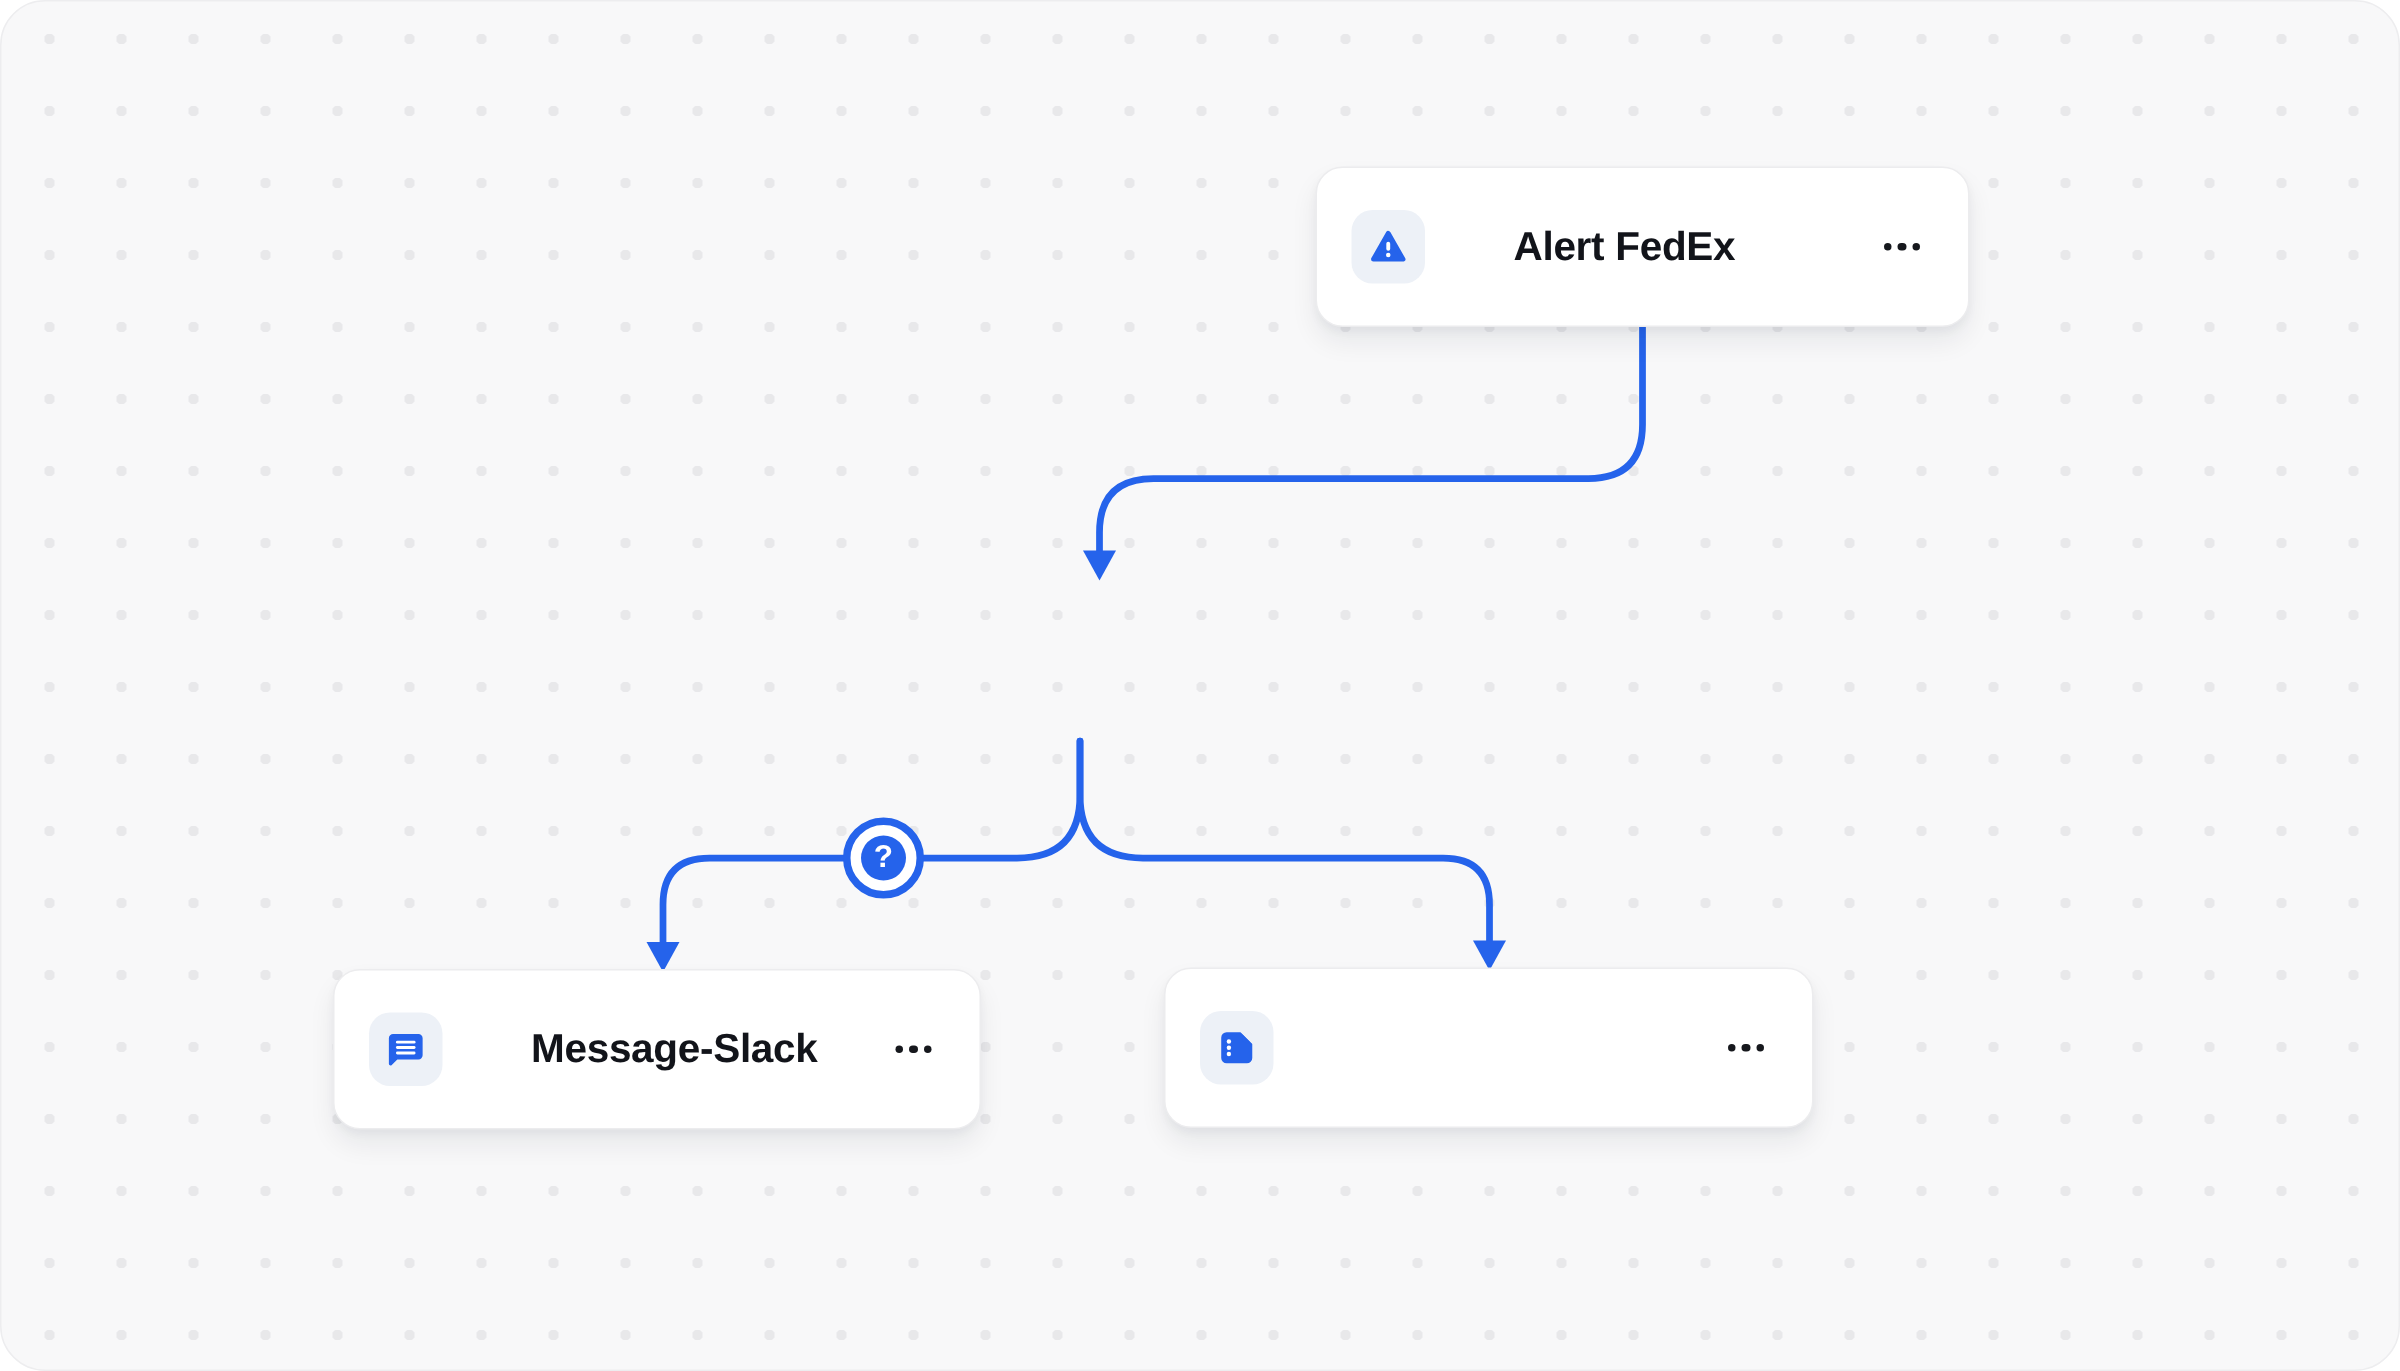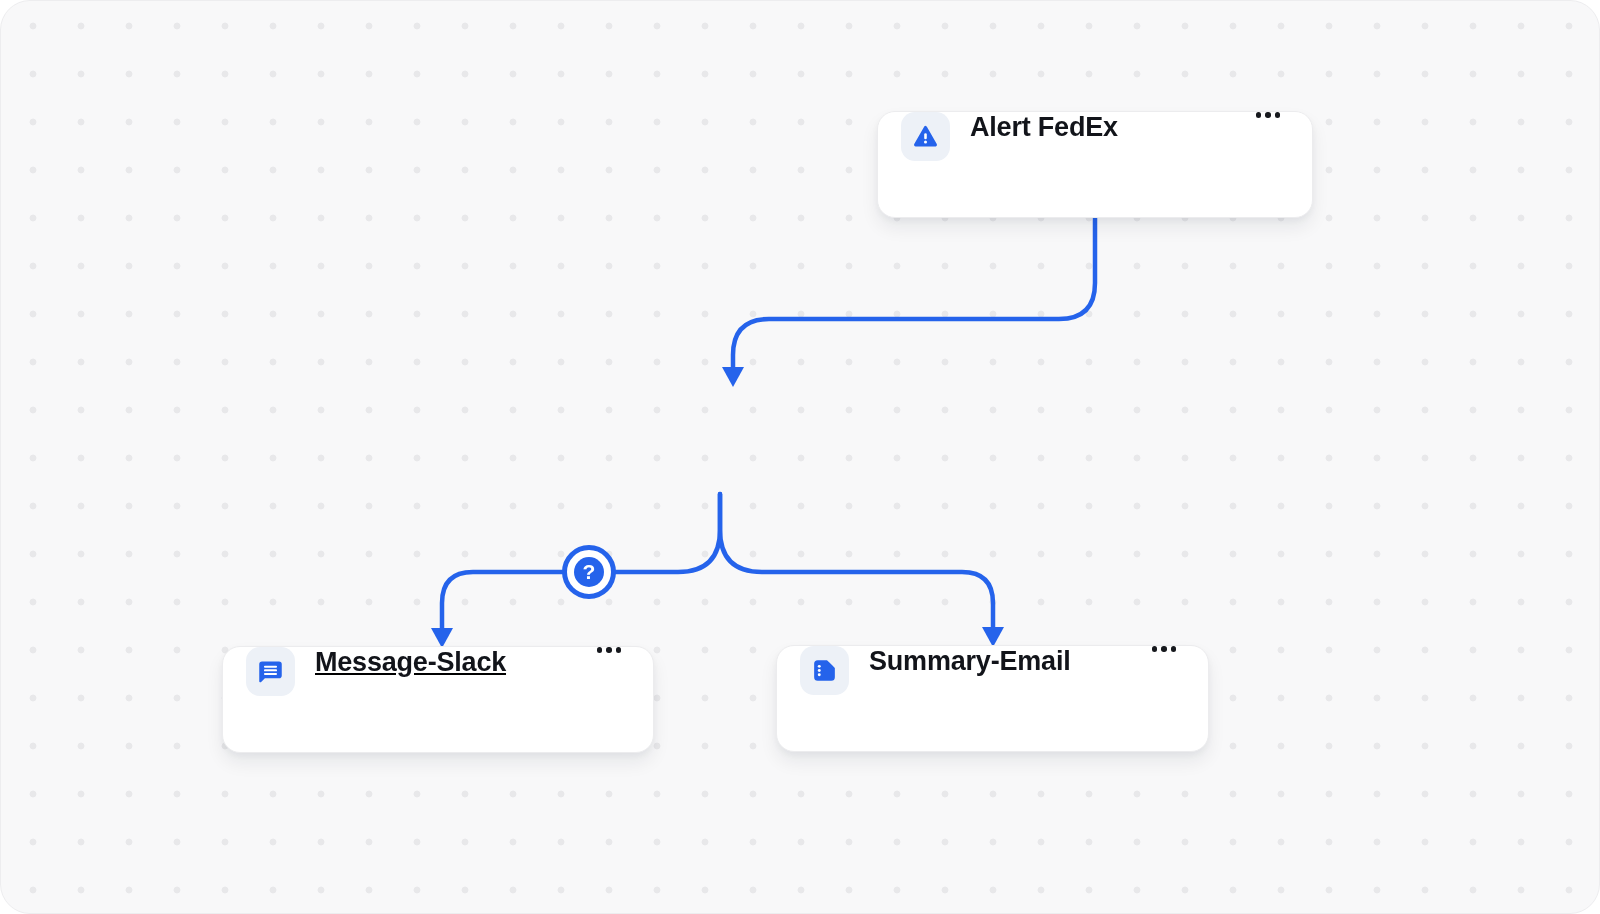--- a/index.html
+++ b/index.html
@@ -38,27 +38,28 @@
   .edge-arrow { fill: #2563eb; }
 
   .node {
     position: absolute;
     height: 107px;
     background: #ffffff;
     border: 1px solid #ececee;
     border-radius: 18px;
     box-shadow: 0 10px 18px rgba(15, 23, 42, 0.07), 0 3px 6px rgba(15, 23, 42, 0.04);
     display: flex;
-    align-items: flex-start;
+    align-items: center;
     padding: 0 32px 0 23px;
     box-sizing: border-box;
+    gap: 39px;
   }
   .node-alert   { left: 876px; top: 110px; width: 436px; }
   .node-aicall  { left: 503px; top: 386px; width: 432px; }
-  .node-slack   { left: 221px; top: 645px; width: 432px; text-decoration: underline; }
+  .node-slack   { left: 221px; top: 645px; width: 432px; }
   .node-email   { left: 775px; top: 644px; width: 433px; }
 
   .tile {
     width: 49px;
     height: 49px;
     border-radius: 14px;
     background: #edf1f7;
     display: flex;
     align-items: center;
     justify-content: center;
@@ -171,21 +172,20 @@
     <span class="tile">
       <svg viewBox="0 0 24 24" width="27" height="27" xmlns="http://www.w3.org/2000/svg">
         <path fill="#2563eb" d="M14.4 2.8 H6 A3.2 3.2 0 0 0 2.8 6 v12 A3.2 3.2 0 0 0 6 21.2 h12 a3.2 3.2 0 0 0 3.2-3.2 V9.6 Z"></path>
         <path fill="#edf1f7" d="M13.9 2.3 l7.8 7.8 v-7.8 z"></path>
         <path fill="#2563eb" d="M15.3 4.2 l4.5 4.5 h-3 A1.5 1.5 0 0 1 15.3 7.2 z"></path>
         <circle cx="7.35" cy="8.3" r="1.3" fill="#ffffff"></circle>
         <circle cx="7.35" cy="12" r="1.3" fill="#ffffff"></circle>
         <circle cx="7.35" cy="15.7" r="1.3" fill="#ffffff"></circle>
       </svg>
     </span>
-    <span class="label">Summary-Email</span>
     <span class="dots">
         <i></i>
         <i></i>
         <i></i>
       </span>
   </div>
 
   <div class="badge">
     <span class="badge-inner">?</span>
   </div>

